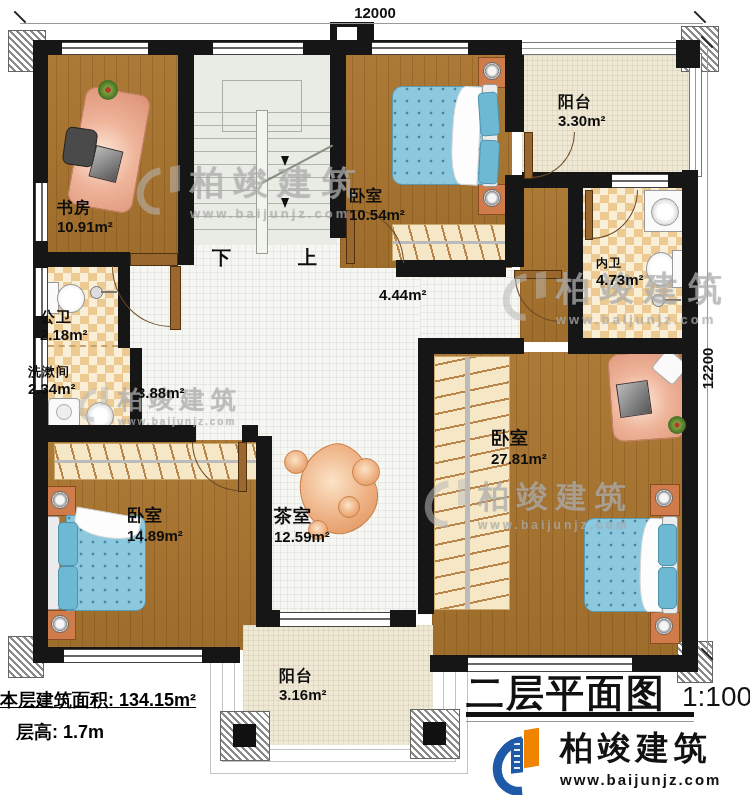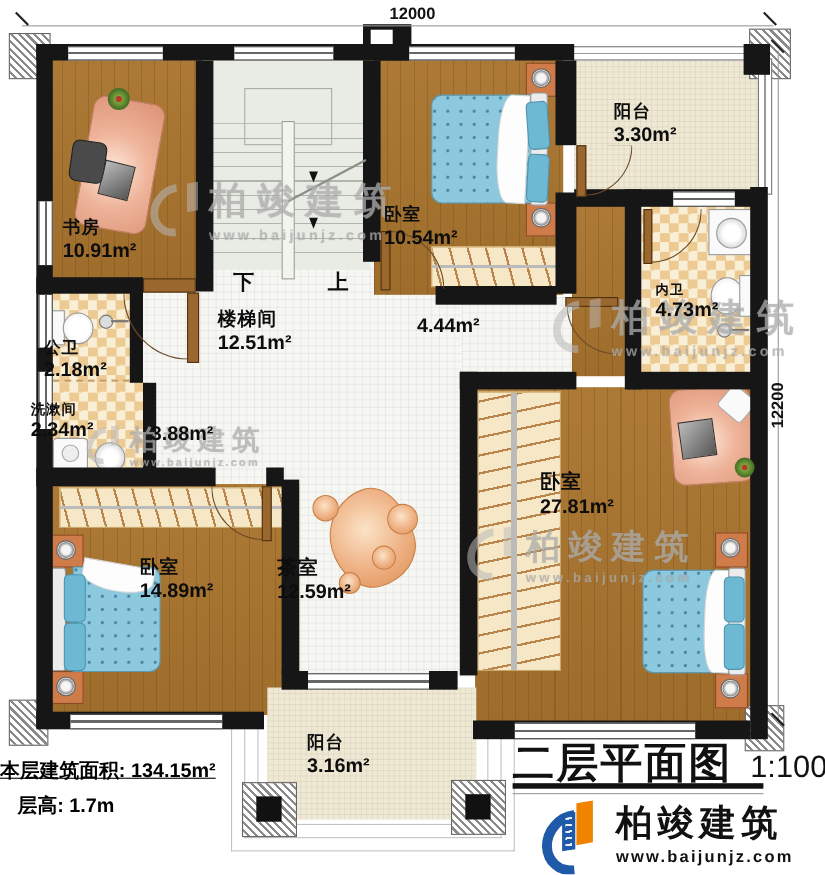--- a/index.html
+++ b/index.html
@@ -38,21 +38,21 @@
   .nstand{position:absolute;background:#cf7b4a;border:1px solid #8a4a22;z-index:2;}
   .nstand .lamp{position:absolute;left:4px;top:4px;width:16px;height:16px;border-radius:50%;background:radial-gradient(#f5f5f5 35%,#8c8c8c 60%,#d9d9d9 65%);border:1px solid #666;}
   .closet-h{position:absolute;background-color:#f6e8c6;border:1px solid #caa76b;background-image:linear-gradient(180deg,transparent 46%,#bbb 46% 53%,transparent 53%),repeating-linear-gradient(75deg,transparent 0 7px,#b9854a 7px 9px,transparent 9px 16px);z-index:2;}
   .closet-v{position:absolute;background-color:#f6e8c6;border:1px solid #caa76b;background-image:linear-gradient(90deg,transparent 40%,#bbb 40% 47%,transparent 47%),repeating-linear-gradient(168deg,transparent 0 7px,#b9854a 7px 9px,transparent 9px 16px);z-index:2;}
   .desk{position:absolute;background:radial-gradient(circle at 40% 55%,#ffe9db 0%,#eeb49a 45%,#dd9276 100%);border:1px solid #c5826b;border-radius:12px;z-index:2;}
   .whitebox{position:absolute;background:#fafafa;border:1px solid #999;z-index:2;}
   .stone{position:absolute;background:radial-gradient(circle at 45% 40%,#fbe3c6 0%,#eeb184 55%,#dd8f55 100%);border:1px solid #c97f45;border-radius:50%;z-index:2;}
   
   .room-label{position:absolute;text-align:left;color:#0d0d0d;font-weight:700;line-height:1.22;z-index:6;}
   .room-label .nm{font-size:17px;letter-spacing:1px;}
-  .room-label .ar{font-size:18px;}
+  .room-label .ar{font-size:15px;}
   .dimtxt{position:absolute;color:#111;font-weight:700;font-size:15px;text-align:center;z-index:6;}
   .tick{position:absolute;width:16px;height:2px;background:#222;transform:rotate(45deg);z-index:6;}
   .dimline{position:absolute;background:#999;z-index:5;}
   
   .wm{position:absolute;display:flex;align-items:center;gap:8px;z-index:5;color:rgba(185,185,185,.62);text-shadow:0 0 1px rgba(110,110,110,.4);pointer-events:none;}
   .wm-icon{position:relative;flex:0 0 auto;}
   .wm-arc{width:30px;height:36px;border:7px solid rgba(185,185,185,.55);border-top-color:transparent;border-right-color:transparent;border-radius:50%;transform:rotate(40deg);}
   .wm-bar{position:absolute;right:2px;top:0;width:10px;height:26px;background:rgba(185,185,185,.5);transform:skewY(-10deg);}
   .wm-brand{font-weight:800;white-space:nowrap;}
   .wm-url{font-weight:700;white-space:nowrap;}
@@ -284,24 +284,20 @@
     <div class="wm-txt">
       <div class="wm-brand" style="font-size:31px;letter-spacing:8px;">柏竣建筑</div>
       <div class="wm-url" style="font-size:12px;letter-spacing:3px;">www.baijunjz.com</div>
     </div>
   </div>
 
   <div class="room-label" style="left:57px;top:198px;width:100px;">
     <div class="nm" style="font-size:16px;">书房</div>
     <div class="ar">10.91m²</div>
   </div>
-  <div class="room-label" style="left:198px;top:280px;width:116px;">
-    <div class="nm">楼梯间</div>
-    <div class="ar">12.51m²</div>
-  </div>
   <div class="room-label" style="left:349px;top:186px;width:76px;">
     <div class="nm" style="font-size:16px;">卧室</div>
     <div class="ar">10.54m²</div>
   </div>
   <div class="room-label" style="left:558px;top:92px;width:86px;">
     <div class="nm" style="font-size:16px;">阳台</div>
     <div class="ar">3.30m²</div>
   </div>
   <div class="room-label" style="left:596px;top:256px;width:72px;">
     <div class="nm" style="font-size:12px;">内卫</div>
@@ -318,21 +314,21 @@
   <div class="room-label" style="left:137px;top:384px;width:60px;">
     <div class="ar">3.88m²</div>
   </div>
   <div class="room-label" style="left:379px;top:286px;width:60px;">
     <div class="ar">4.44m²</div>
   </div>
   <div class="room-label" style="left:127px;top:506px;width:88px;">
     <div class="nm">卧室</div>
     <div class="ar">14.89m²</div>
   </div>
-  <div class="room-label" style="left:252px;top:506px;width:76px;">
+  <div class="room-label" style="left:274px;top:506px;width:76px;">
     <div class="nm" style="font-size:18px;">茶室</div>
     <div class="ar">12.59m²</div>
   </div>
   <div class="room-label" style="left:491px;top:428px;width:92px;">
     <div class="nm" style="font-size:18px;">卧室</div>
     <div class="ar">27.81m²</div>
   </div>
   <div class="room-label" style="left:279px;top:666px;width:88px;">
     <div class="nm" style="font-size:16px;">阳台</div>
     <div class="ar">3.16m²</div>

